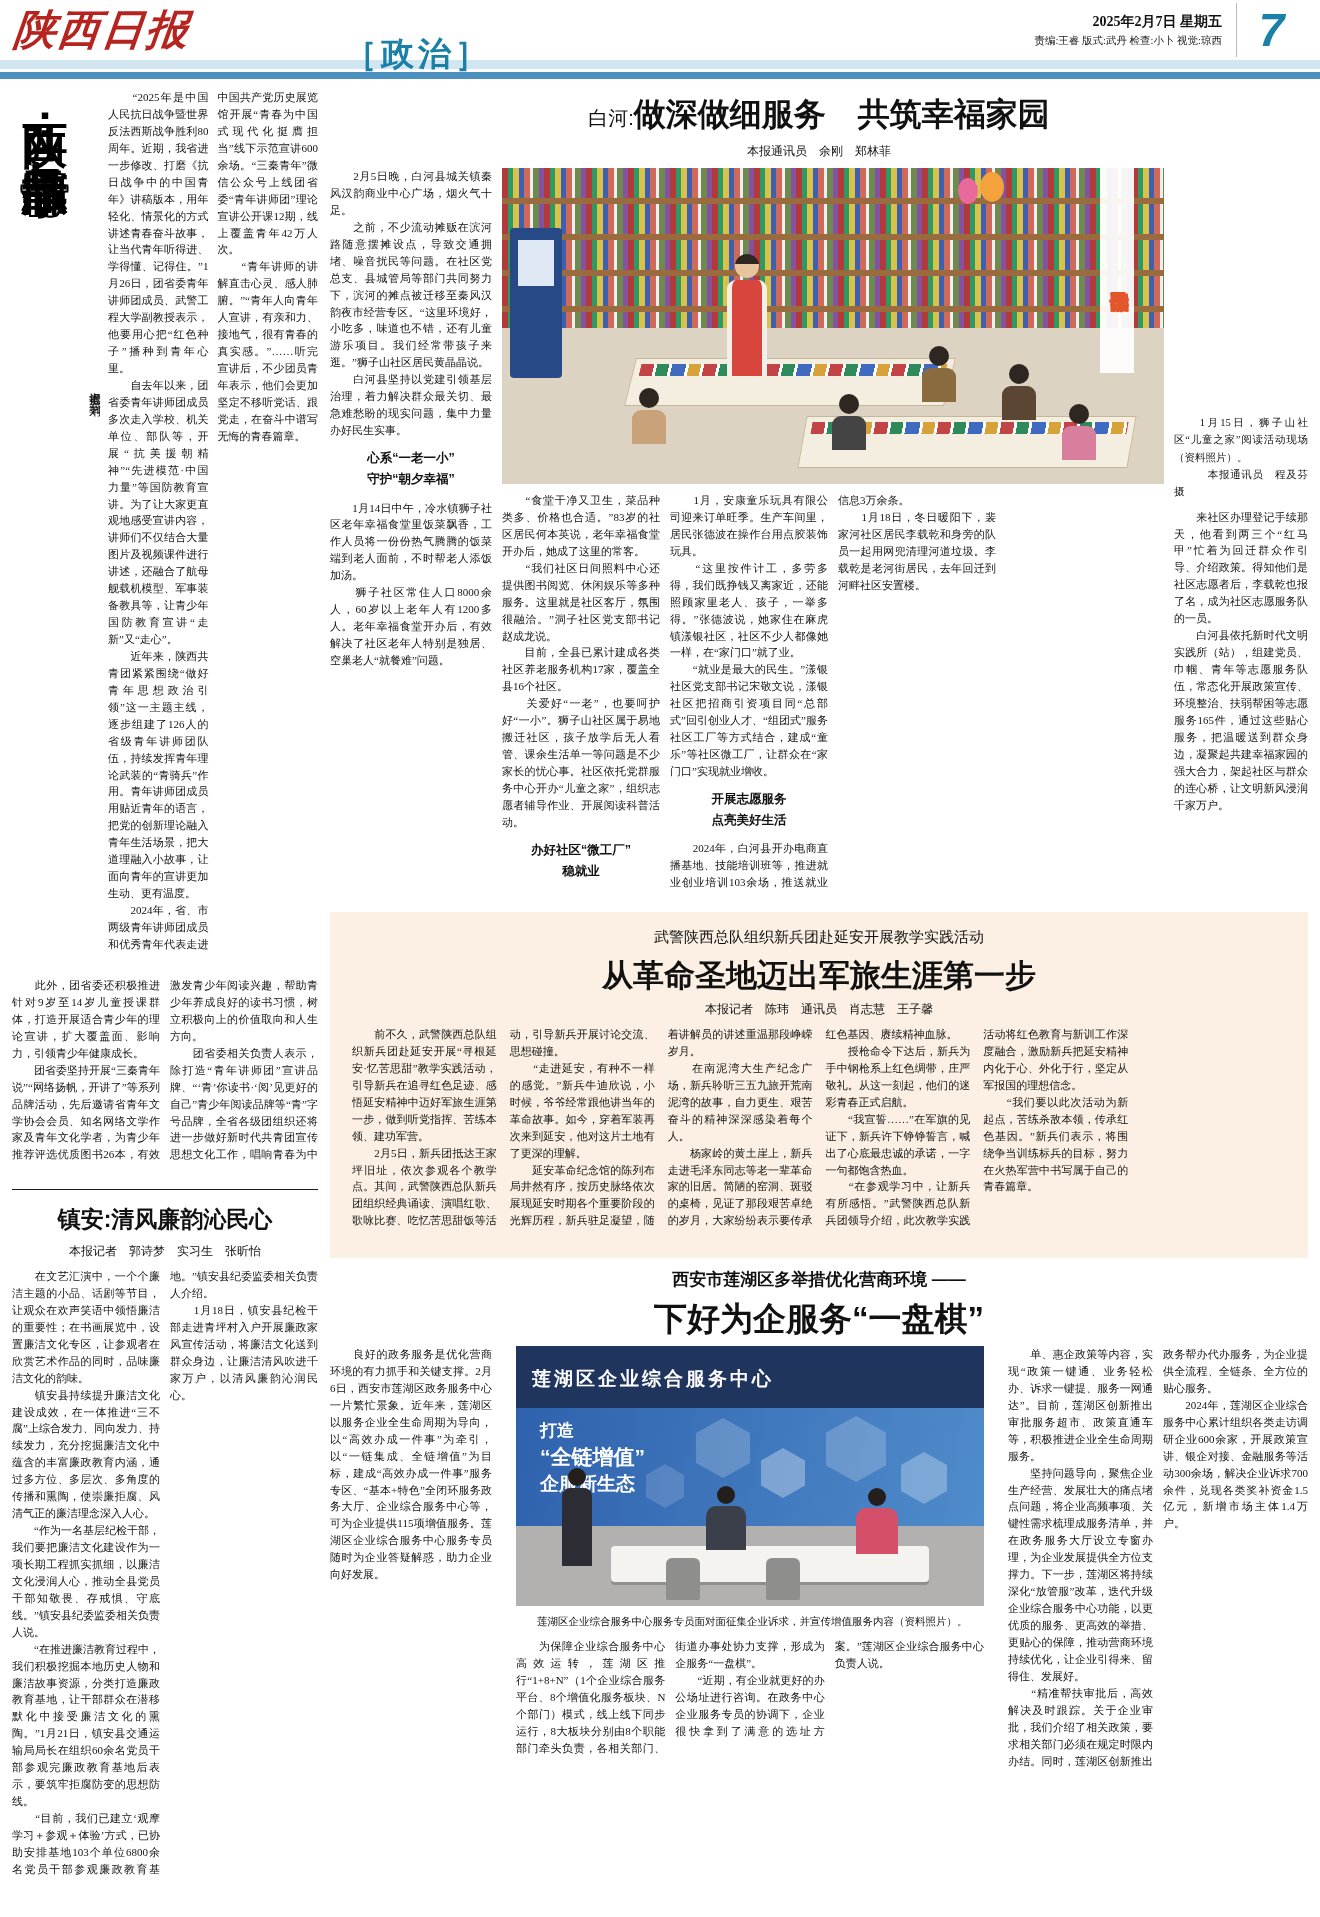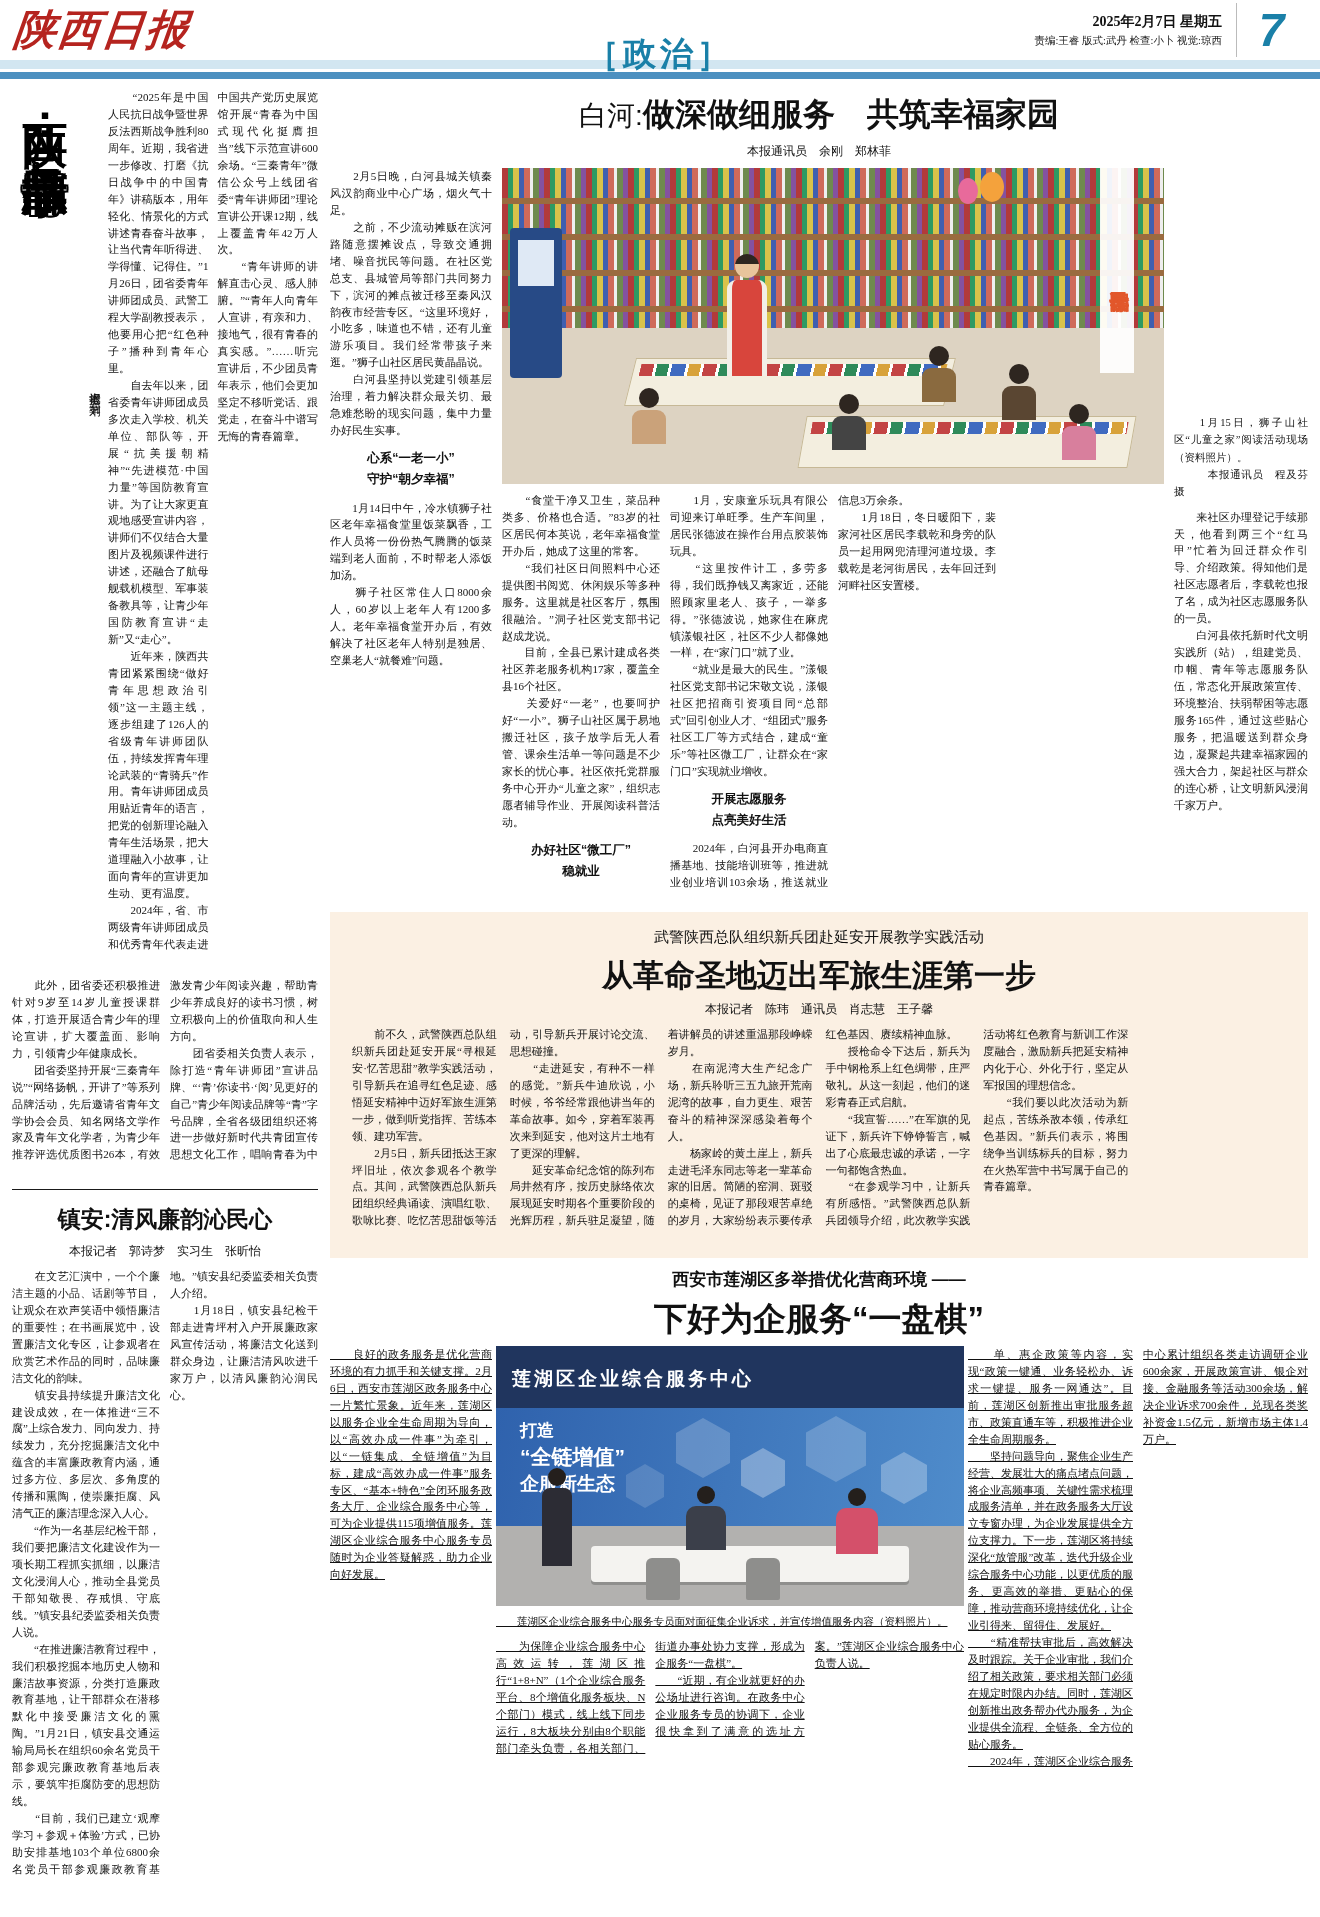--- a/index.html
+++ b/index.html
@@ -3,21 +3,21 @@
 <meta charset="utf-8">
 <style>
   * { margin:0; padding:0; box-sizing:border-box; }
   body { width:1320px; background:#fff; color:#111; font-family:"Liberation Serif", serif; }
   .page { width:1320px; min-height:1917px; background:#fff; }
 
   
   .masthead { display:flex; align-items:center; height:56px; padding:4px 14px 0 14px; }
   .logo { font-family:"DejaVu Serif", serif; font-size:42px; font-weight:900; font-style:italic;
           color:#b5241f; transform:skewX(-6deg); letter-spacing:2px; width:330px; }
-  .section { flex:1; text-align:center; font-size:33px; font-weight:700; color:#1a80a8;
+  .section { flex:1; text-align:left; font-size:33px; font-weight:700; color:#1a80a8;
              font-family:"Liberation Sans", sans-serif; letter-spacing:4px; padding-right:30px;margin-top:48px; }
   .dateblock { width:230px; text-align:right; padding-right:14px; }
   .date { font-size:14px; font-weight:700; }
   .credits { font-size:10.5px; color:#222; margin-top:3px; }
   .pagenum { width:70px; text-align:center; font-size:46px; font-style:italic; font-weight:700;
              color:#1a80a8; border-left:1px solid #bbb; font-family:"Liberation Sans", sans-serif; }
   .band-light { height:9px; background:#d2e6f1; margin-top:4px; }
   .band-gap { height:3px; background:#fff; }
   .band-dark { height:7px; background:#4c90c0; }
 
@@ -44,21 +44,21 @@
   .leftrule { border:0; border-top:1.5px solid #1a1a1a; margin:12px 0 4px; }
 
   
   .art-zhenan h2 { text-align:center; font-size:23px; font-weight:900; margin:14px 0 8px;
                    font-family:"Liberation Sans", sans-serif; }
   .zb { height:612px; column-count:2; column-gap:10px; column-fill:auto; overflow:hidden; }
 
   
   .bh-title { text-align:center; font-size:32px; font-weight:900; margin:4px 0 6px;
               font-family:"Liberation Sans", sans-serif; }
-  .bh-title .loc { font-weight:400; font-size:28px; }
+  .bh-title .loc { font-weight:400; font-size:20px; }
   .bh-grid { display:flex; gap:10px; height:732px; overflow:hidden; }
   .bh-col1 { width:162px; overflow:hidden; }
   .bh-mid { flex:1; display:flex; flex-direction:column; min-width:0; }
   .bh-midcols { flex:1; column-count:4; column-gap:10px; column-fill:auto; overflow:hidden; margin-top:8px; }
   .bh-col3 { width:134px; overflow:hidden; padding-top:246px; }
   .bh-col3 .caption { margin-bottom:8px; }
 
   
   .photo1 { height:316px; position:relative; overflow:hidden; background:#e6ddcf; }
   .ph1-shelves { position:absolute; left:0; top:0; right:0; height:160px;
@@ -90,21 +90,21 @@
   .art-military { background:#fbf0e3; padding:16px 22px 18px; margin:12px 0 10px; }
   .kicker { text-align:center; font-size:15px; font-family:"Liberation Sans", sans-serif; }
   .art-military h2 { text-align:center; font-size:31px; font-weight:900; margin:8px 0 4px;
                      font-family:"Liberation Sans", sans-serif; }
   .mil-body { height:214px; column-count:6; column-gap:13px; column-fill:auto; overflow:hidden; }
 
   
   .kicker2 { text-align:center; font-size:17px; font-weight:700; font-family:Liberation Sans, sans-serif; }
   .art-lianhu h2 { text-align:center; font-size:33px; font-weight:900; margin:6px 0 4px;
                    font-family:"Liberation Sans", sans-serif; }
-  .lh-grid { display:flex; gap:4px; height:426px; overflow:hidden;text-decoration:underline; }
+  .lh-grid { display:flex; gap:24px; height:426px; overflow:hidden; }
   .lh-col1 { width:162px; overflow:hidden; }
   .lh-mid { width:468px; display:flex; flex-direction:column; }
   .lh-midcols { flex:1; column-count:3; column-gap:10px; column-fill:auto; overflow:hidden; margin-top:4px; }
   .lh-col3 { flex:1; column-count:2; column-gap:10px; column-fill:auto; overflow:hidden; }
   .caption2 { margin:7px 0 4px; }
 
   
   .photo2 { height:260px; position:relative; overflow:hidden; background:#b7b6b4; }
   .ph2-wall { position:absolute; top:0; left:0; right:0; height:62px; background:#20355e; color:#fff;
      font-size:19px; font-weight:700; letter-spacing:3px; padding:20px 0 0 16px;

